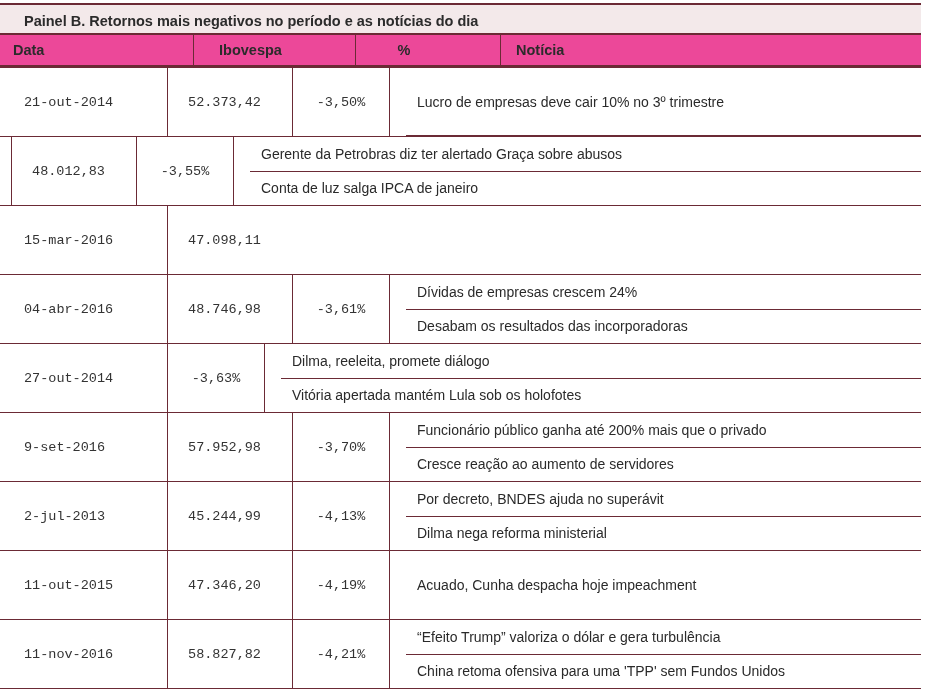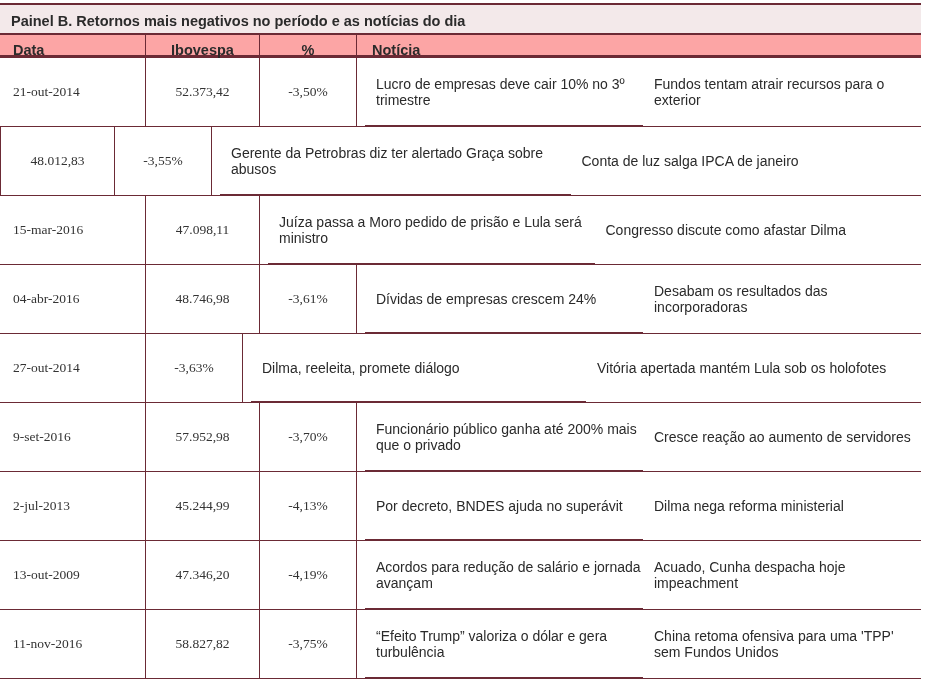--- a/index.html
+++ b/index.html
@@ -9,96 +9,91 @@
       color: #2a2a2a;
     }
     .table-wrap {
       position: absolute; left: 0; top: 3px; width: 921px;
     }
     .panel-title {
       height: 32px; line-height: 32px;
       background: #f3e9ea;
       border-top: 2px solid #6b2a35;
       border-bottom: 2px solid #6b2a35;
-      padding-left: 11px;
+      padding-left: 24px;
       font-size: 14.5px; font-weight: bold; color: #2b2b2b;
       box-sizing: border-box;
     }
     .header-row {
-      display: flex; height: 23px; line-height: 31px;
-      background: #fca5a5;
+      display: flex; height: 33px; line-height: 31px;
+      background: #ec4899;
       border-bottom: 3px solid #6b2a35;
       box-sizing: border-box;
-      font-size: 14.5px; font-weight: bold; color: #2b2b2b;
+      font-size: 14.5px; font-weight: bold; color: #2b2b2b; gap: 48px;
     }
     .col-date { width: 145px; box-sizing: border-box; padding-left: 13px; }
     .col-ibov { width: 114px; box-sizing: border-box; text-align: center; border-left: 1.5px solid #6b2a35; }
     .col-pct  { width: 97px;  box-sizing: border-box; text-align: center; border-left: 1.5px solid #6b2a35; }
     .col-news { flex: 1; box-sizing: border-box; border-left: 1.5px solid #6b2a35; padding-left: 15px; }
     .header-row .col-ibov, .header-row .col-pct, .header-row .col-news { height: 30px; }
     .header-row .col-date { text-align: left; }
 
     .group {
       display: flex; height: 69px;
       border-bottom: 1.5px solid #6b2a35;
       box-sizing: border-box;
       font-size: 14px;
     }
     .group .col-date, .group .col-ibov, .group .col-pct {
       display: flex; align-items: center; height: 100%;
     }
     .group .col-ibov, .group .col-pct { justify-content: center; }
     .group .col-date { padding-left: 13px; }
-    .group .col-news { padding-left: 8px; display: flex; height: 100%; }
+    .group .col-news { padding-left: 16px; display: flex; flex-direction: column; height: 100%; }
     .news-item {
       flex: 1; display: flex; align-items: center; padding-left: 11px;
       font-size: 14px; color: #2a2a2a;
     }
     .news-item.first { border-bottom: 1.5px solid #6b2a35; }
-    .num { font-family: Liberation Serif, serif; font-size: 13.5px; color: #333; }
+    .num { font-family: Liberation Mono, monospace; font-size: 13.5px; color: #333; margin-left: 11px; }
   </style>
 </head>
 <body>
 
 <div class="table-wrap">
   <div class="panel-title">Painel B. Retornos mais negativos no período e as notícias do dia</div>
 
   <div class="header-row">
     <div class="col-date">Data</div>
     <div class="col-ibov">Ibovespa</div>
     <div class="col-pct">%</div>
     <div class="col-news">Notícia</div>
   </div>
 
   <div class="group">
     <div class="col-date num">21-out-2014</div>
     <div class="col-ibov num">52.373,42</div>
     <div class="col-pct num">-3,50%</div>
     <div class="col-news">
       <div class="news-item first">Lucro de empresas deve cair 10% no 3º trimestre</div>
-      <div class="news-item">Fundos tentam atrair recursos para o exterior</div>
     </div>
   </div>
 
   <div class="group">
     <div class="col-ibov num">48.012,83</div>
     <div class="col-pct num">-3,55%</div>
     <div class="col-news">
       <div class="news-item first">Gerente da Petrobras diz ter alertado Graça sobre abusos</div>
       <div class="news-item">Conta de luz salga IPCA de janeiro</div>
     </div>
   </div>
 
   <div class="group">
     <div class="col-date num">15-mar-2016</div>
     <div class="col-ibov num">47.098,11</div>
-    <div class="col-news">
-      <div class="news-item first">Juíza passa a Moro pedido de prisão e Lula será ministro</div>
-      <div class="news-item">Congresso discute como afastar Dilma</div>
-    </div>
   </div>
 
   <div class="group">
     <div class="col-date num">04-abr-2016</div>
     <div class="col-ibov num">48.746,98</div>
     <div class="col-pct num">-3,61%</div>
     <div class="col-news">
       <div class="news-item first">Dívidas de empresas crescem 24%</div>
       <div class="news-item">Desabam os resultados das incorporadoras</div>
     </div>
@@ -127,31 +122,30 @@
     <div class="col-date num">2-jul-2013</div>
     <div class="col-ibov num">45.244,99</div>
     <div class="col-pct num">-4,13%</div>
     <div class="col-news">
       <div class="news-item first">Por decreto, BNDES ajuda no superávit</div>
       <div class="news-item">Dilma nega reforma ministerial</div>
     </div>
   </div>
 
   <div class="group">
-    <div class="col-date num">13-out-2009</div>
+    <div class="col-date num">11-out-2015</div>
     <div class="col-ibov num">47.346,20</div>
     <div class="col-pct num">-4,19%</div>
     <div class="col-news">
-      <div class="news-item first">Acordos para redução de salário e jornada avançam</div>
       <div class="news-item">Acuado, Cunha despacha hoje impeachment</div>
     </div>
   </div>
 
   <div class="group">
     <div class="col-date num">11-nov-2016</div>
     <div class="col-ibov num">58.827,82</div>
-    <div class="col-pct num">-3,75%</div>
+    <div class="col-pct num">-4,21%</div>
     <div class="col-news">
       <div class="news-item first">“Efeito Trump” valoriza o dólar e gera turbulência</div>
       <div class="news-item">China retoma ofensiva para uma 'TPP' sem Fundos Unidos</div>
     </div>
   </div>
 </div>
 
 </body></html>

